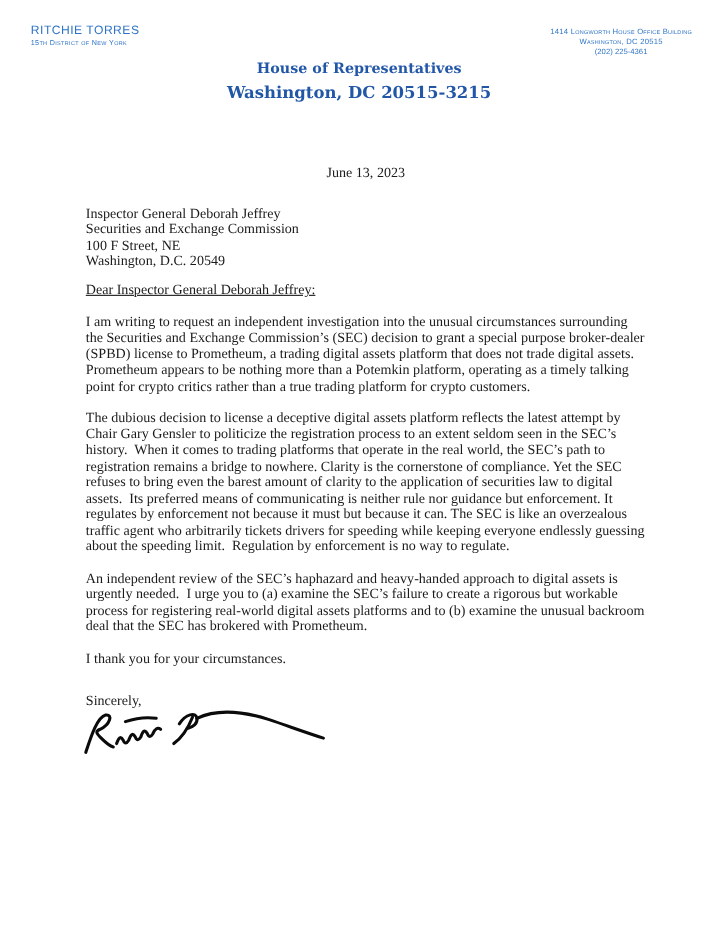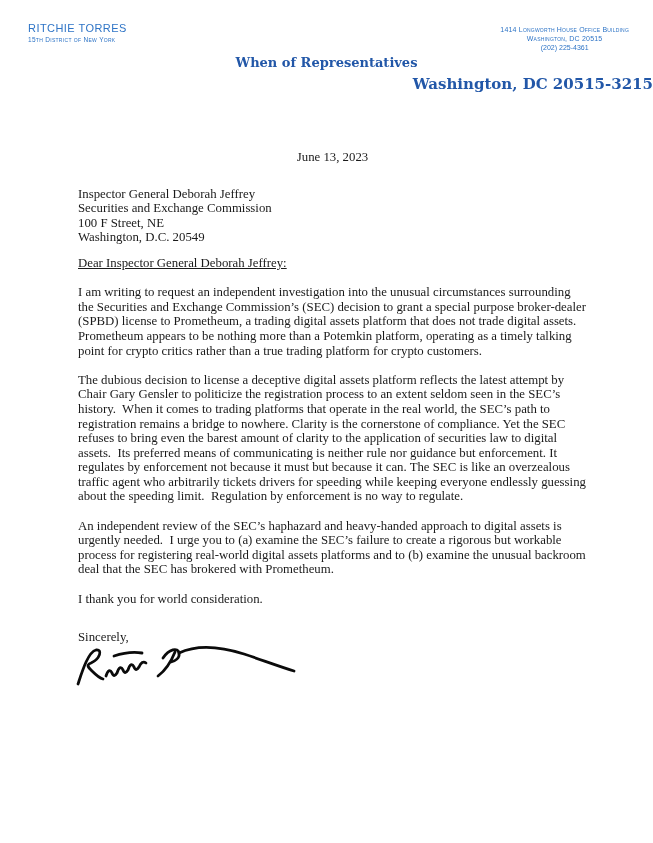--- a/index.html
+++ b/index.html
@@ -13,21 +13,21 @@
   .lh-district{font-size:6.5px;margin-top:2px;font-variant:small-caps;letter-spacing:.3px;}
   
   .lh-right{position:absolute;right:24px;top:26px;text-align:center;
     font-family:"Liberation Sans",sans-serif;color:#2e74c6;font-size:7px;line-height:8.8px;}
   .sc{font-variant:small-caps;letter-spacing:.2px;}
   
   .lh-center{position:absolute;top:51px;left:0;width:100%;text-align:center;
     color:#2257a8;font-family:"DejaVu Serif",serif;font-weight:700;}
   .lh-title{font-size:21px;letter-spacing:-.5px;}
   .lh-sub{font-size:13px;margin-top:4px;}
-  .lh-city{font-size:15px;margin-top:5px;text-align:right;}
+  .lh-city{font-size:15px;margin-top:5px;}
   
   .content{position:absolute;left:78px;top:150px;width:509px;font-size:12.8px;line-height:14.6px;}
   .date-line{text-align:center;margin:0 0 22px 0;}
   .recipient div{white-space:pre;}
   .salutation{margin:11px 0 14.6px 0;text-decoration:underline;}
   p.para{margin:0 0 14.6px 0;white-space:pre-wrap;}
   .closing{margin:24px 0 0 0;}
   .sig-svg{display:block;margin:-3px 0 0 -8px;}
   .sig-block div{line-height:14.6px;}
 </style>
@@ -41,40 +41,40 @@
     <div class="lh-district">15th District of New York</div>
   </div>
 
   <div class="lh-right">
     <div class="sc">1414 Longworth House Office Building</div>
     <div class="sc">Washington, DC 20515</div>
     <div>(202) 225-4361</div>
   </div>
 
   <div class="lh-center">
-    <div class="lh-sub">When of Representatives</div>
+    <div class="lh-sub">House of Representatives</div>
     <div class="lh-city">Washington, DC 20515-3215</div>
   </div>
 
   <div class="content">
     <div class="date-line">June 13, 2023</div>
 
     <div class="recipient">
       <div>Inspector General Deborah Jeffrey</div>
       <div>Securities and Exchange Commission</div>
       <div>100 F Street, NE</div>
       <div>Washington, D.C. 20549</div>
     </div>
 
     <div class="salutation">Dear Inspector General Deborah Jeffrey:</div>
 
     <p class="para">I am writing to request an independent investigation into the unusual circumstances surrounding the Securities and Exchange Commission’s (SEC) decision to grant a special purpose broker-dealer (SPBD) license to Prometheum, a trading digital assets platform that does not trade digital assets.  Prometheum appears to be nothing more than a Potemkin platform, operating as a timely talking point for crypto critics rather than a true trading platform for crypto customers.</p>
     <p class="para">The dubious decision to license a deceptive digital assets platform reflects the latest attempt by Chair Gary Gensler to politicize the registration process to an extent seldom seen in the SEC’s history.  When it comes to trading platforms that operate in the real world, the SEC’s path to registration remains a bridge to nowhere. Clarity is the cornerstone of compliance. Yet the SEC refuses to bring even the barest amount of clarity to the application of securities law to digital assets.  Its preferred means of communicating is neither rule nor guidance but enforcement. It regulates by enforcement not because it must but because it can. The SEC is like an overzealous traffic agent who arbitrarily tickets drivers for speeding while keeping everyone endlessly guessing about the speeding limit.  Regulation by enforcement is no way to regulate.</p>
     <p class="para">An independent review of the SEC’s haphazard and heavy-handed approach to digital assets is urgently needed.  I urge you to (a) examine the SEC’s failure to create a rigorous but workable process for registering real-world digital assets platforms and to (b) examine the unusual backroom deal that the SEC has brokered with Prometheum.</p>
-    <p class="para">I thank you for world consideration.</p>
+    <p class="para">I thank you for your circumstances.</p>
 
     <div class="closing">Sincerely,</div>
 
     <svg class="sig-svg" width="228" height="52" viewBox="0 0 228 52" fill="none" stroke="#0b0b0b" stroke-width="2.8" stroke-linecap="round" stroke-linejoin="round">
       <path d="M8,42 C12,30 18,10 26,8 C33,7 30,17 21,21 C16,23 18,25 22,29 C25,32 29,36 33,37"></path>
       <path d="M36,34 q3,-9 6,-3 q2,5 5,0 q3,-9 6,-3 q2,5 5,0 q3,-9 6,-3 q2,5 5,0 q3,-7 7,-4"></path>
       <path d="M44,14 q15,-5 28,-3"></path>
       <path d="M105,10 C101,20 96,28 88,34"></path>
       <path d="M93,16 C99,7 108,5 109,11 C110,16 105,19 101,20"></path>
       <path d="M109,11 C128,2 152,5 174,12 C192,18 208,24 224,29"></path>

